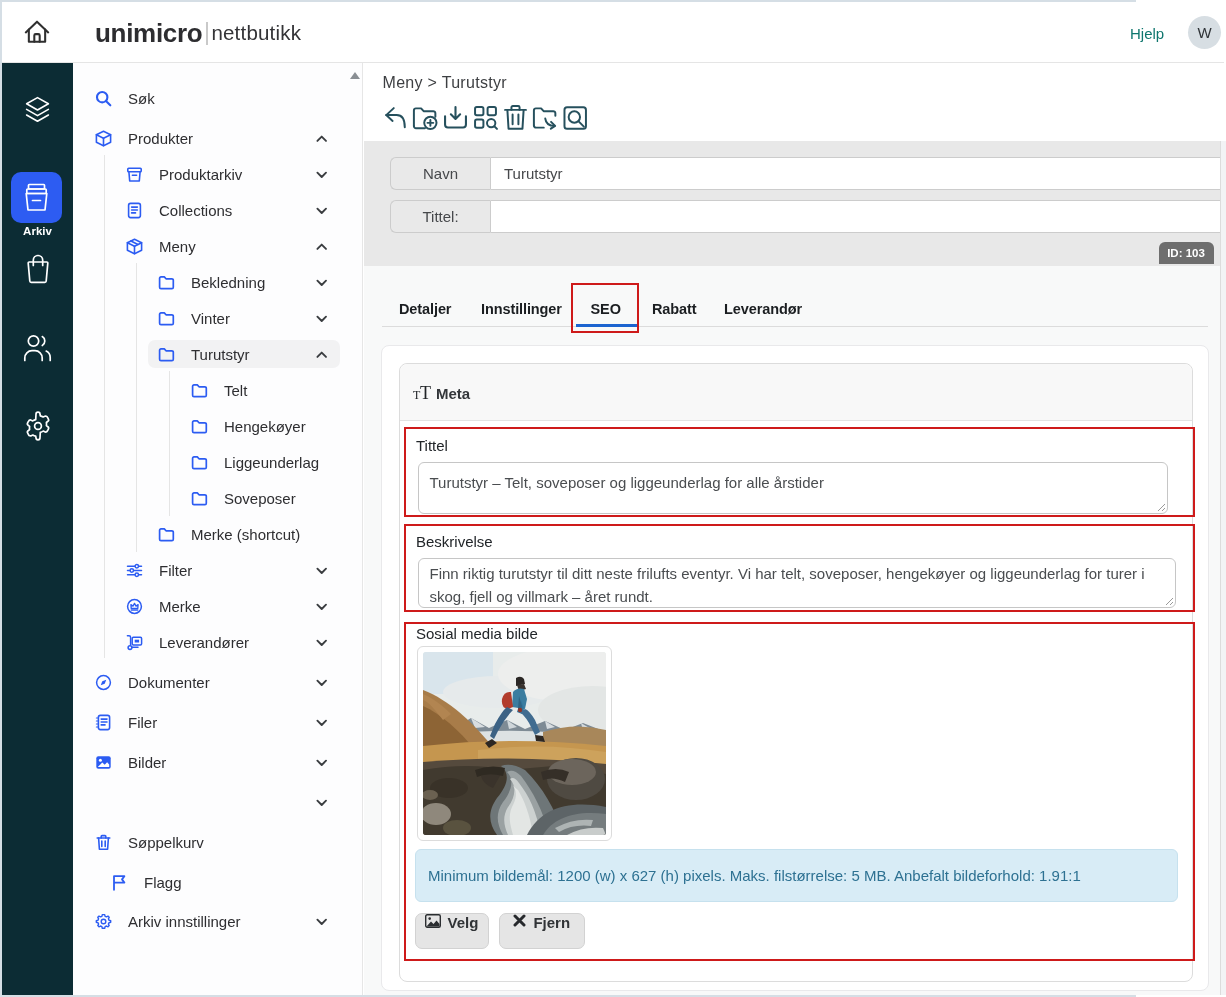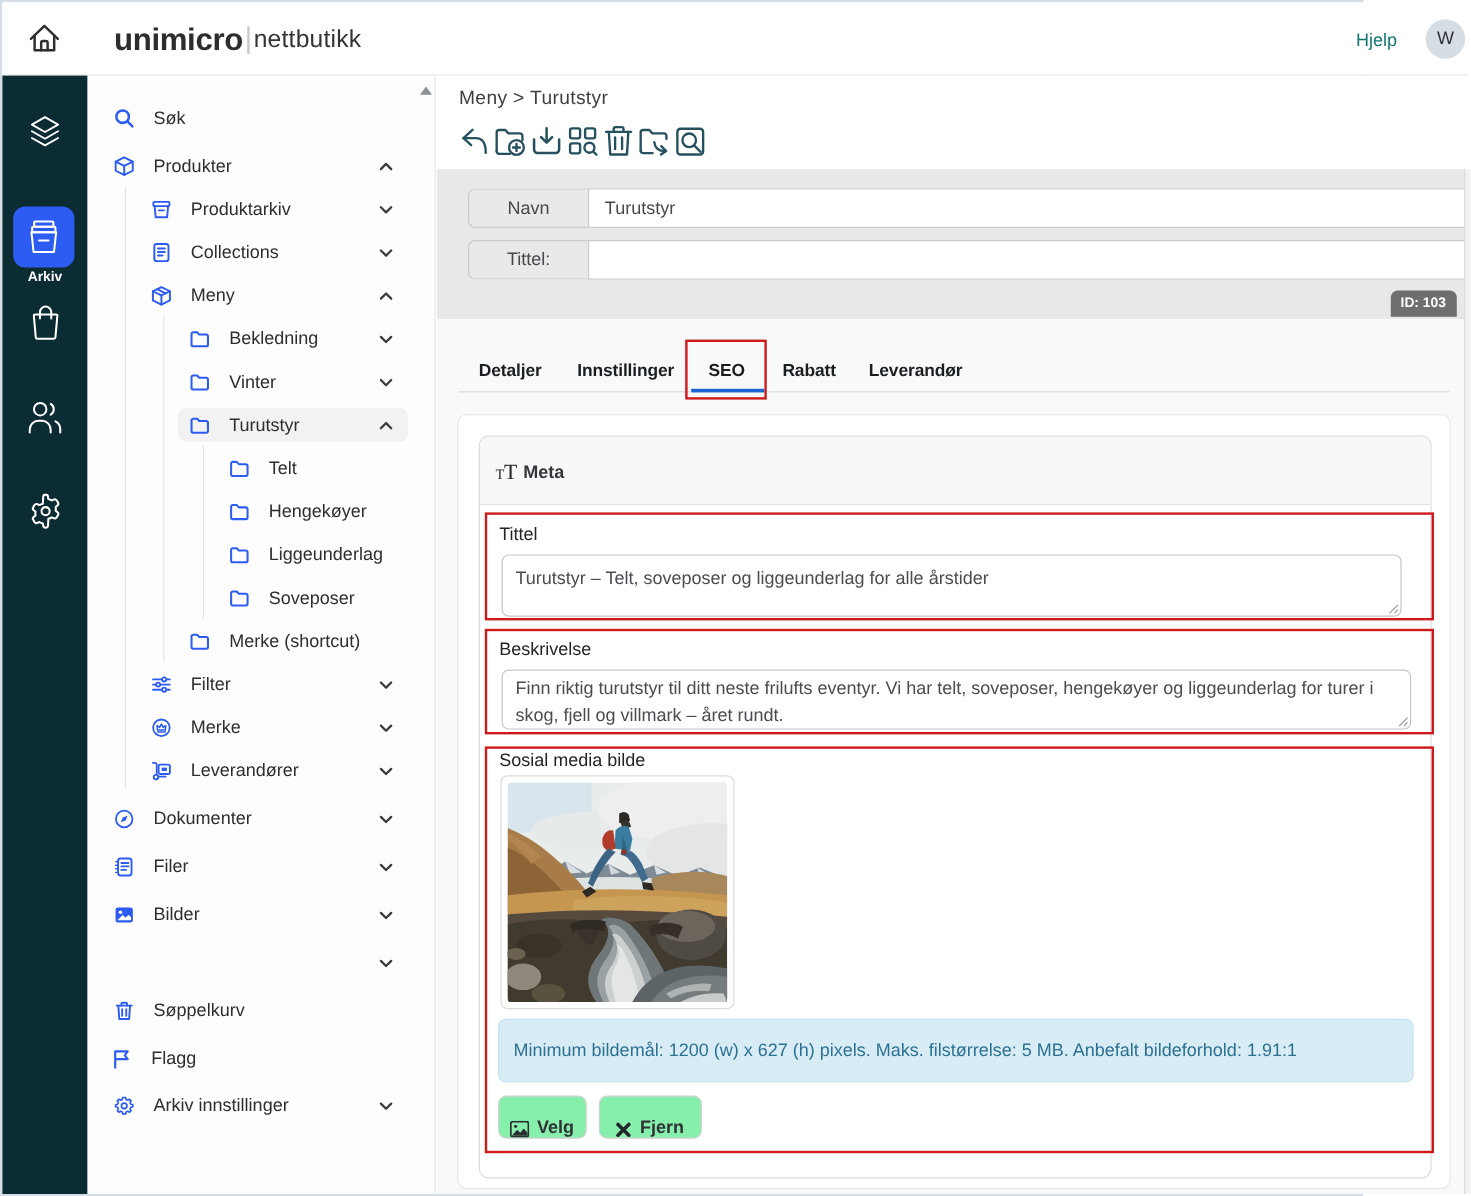--- a/index.html
+++ b/index.html
@@ -47,21 +47,21 @@
 #seobox { position:absolute; left:207px; top:17px; width:68px; height:50px; border:2px solid #ce1a1a; }
 #panel { position:absolute; left:17px; top:79px; width:828px; height:646px; background:#fff; border:1px solid #e9e9eb; border-radius:8px; }
 #card { position:absolute; left:17px; top:17px; width:794px; height:619px; border:1px solid #dcdcdc; border-radius:8px; background:#fff; }
 #cardhead { position:absolute; left:0; top:0; width:100%; height:57px; background:#f8f8f8; border-bottom:1px solid #e2e2e2; border-radius:8px 8px 0 0; }
 #cardhead .t { position:absolute; left:36px; top:21px; font-size:15px; font-weight:bold; color:#33363a; }
 .redbox { position:absolute; left:4px; border:2px solid #ce1a1a; width:791px; }
 .flabel { position:absolute; left:10px; font-size:15px; color:#212529; }
 .tarea { position:absolute; left:11.5px; background:#fff; border:1px solid #c6c6c6; border-radius:6px; font-size:15px; color:#4a4d50; padding:8px 11px; line-height:23px; }
 .rsz { position:absolute; right:1px; bottom:1px; width:10px; height:10px; }
 #infobox { position:absolute; left:8.5px; top:225.5px; width:763px; height:53px; background:#d8ecf6; border:1px solid #c6e1ee; border-radius:6px; font-size:15px; color:#2d7192; display:flex; align-items:center; padding-left:12.5px; }
-.btn { position:absolute; top:289px; height:36px; background:#86efac; border:1px solid #d2d2d2; border-radius:7px; font-size:15px; font-weight:bold; color:#303336; display:flex; align-items:flex-end; justify-content:center; gap:7px; }
+.btn { position:absolute; top:289px; height:36px; background:#e5e5e5; border:1px solid #d2d2d2; border-radius:7px; font-size:15px; font-weight:bold; color:#303336; display:flex; align-items:flex-start; justify-content:center; gap:7px; }
 #imgframe { position:absolute; left:11px; top:22px; width:195px; height:195px; background:#fff; border:1px solid #dcdcdc; border-radius:6px; padding:5px; }
 #scrolltrack { position:absolute; left:1218px; top:139px; width:6px; height:854px; background:#f2f3f5; border-left:1px solid #dcdcdc; }
 </style>
 </head>
 <body>
 <div id="page">
   <div id="header">
     <svg class="abs" style="left:21.5px;top:15px" width="26" height="29" viewBox="0 0 29 32">
       <g fill="none" stroke="#2f2f2f" stroke-width="2.3" stroke-linecap="round" stroke-linejoin="round">
         <path d="M2 17 L14.5 5 L27 17"></path>
@@ -343,21 +343,21 @@
         <svg width="17" height="17" viewBox="0 0 17 17">
           <g fill="none" stroke="#2c5cf2" stroke-width="1.6" stroke-linecap="round" stroke-linejoin="round">
             <path d="M2.2 4 H14.8"></path>
             <path d="M6.2 4 V2.4 a0.8 0.8 0 0 1 0.8 -0.8 h3 a0.8 0.8 0 0 1 0.8 0.8 V4"></path>
             <path d="M3.6 4 L4.4 15.2 H12.6 L13.4 4"></path>
             <path d="M6.8 7 V12.4 M10.2 7 V12.4"></path>
           </g>
         </svg>
         <span class="txt">Søppelkurv</span>
       </div>
-    <div class="navrow" style="left:20px;top:801px">
+    <div class="navrow" style="left:38px;top:801px">
         <svg width="17" height="17" viewBox="0 0 17 17">
           <g fill="none" stroke="#2c5cf2" stroke-width="1.8" stroke-linecap="round" stroke-linejoin="round">
             <path d="M3 15.8 V2.2 H13.4 L11 5.4 L13.4 8.6 H3"></path>
           </g>
         </svg>
         <span class="txt">Flagg</span>
       </div>
     <div class="navrow" style="left:22px;top:840px">
         <svg width="17" height="17" viewBox="0 0 17 17">
           <g fill="none" stroke="#2c5cf2" stroke-width="1.4" stroke-linecap="round" stroke-linejoin="round">

